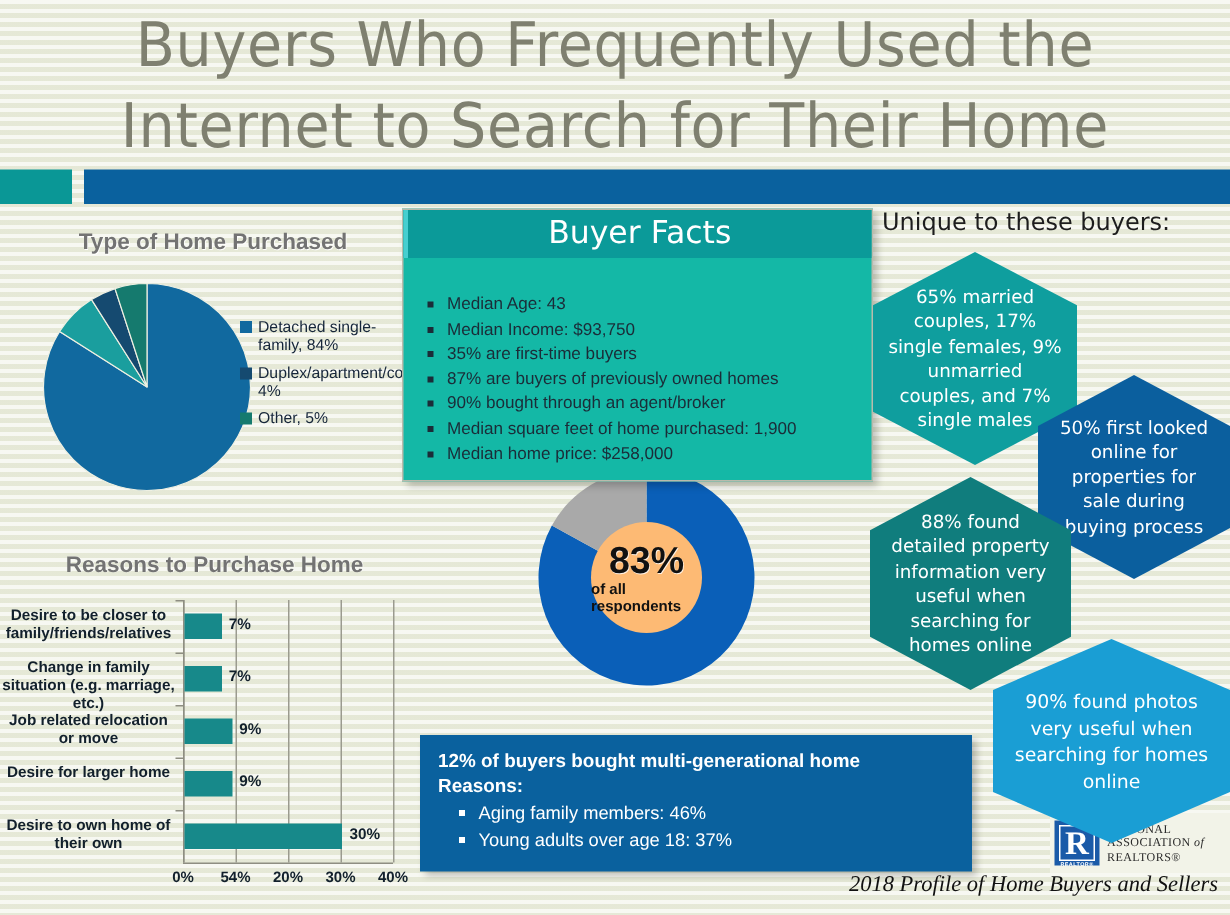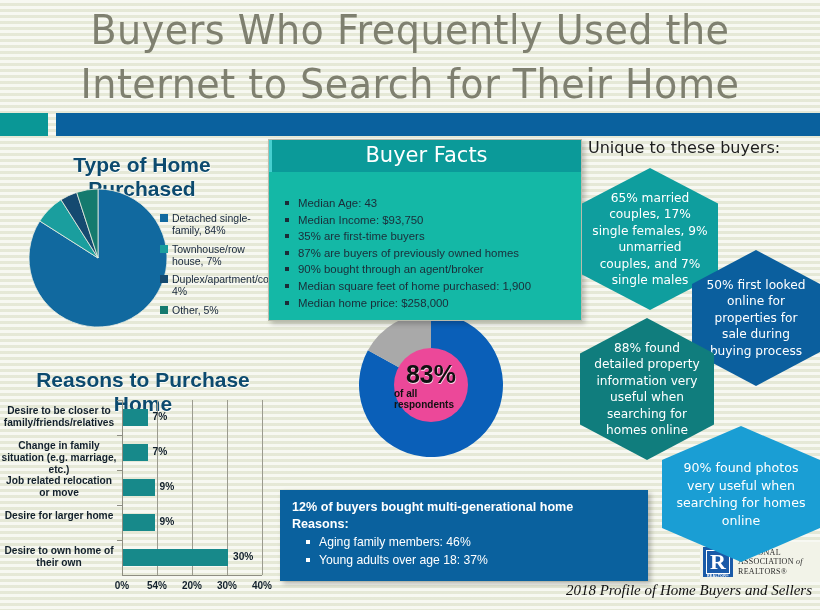--- a/index.html
+++ b/index.html
@@ -35,21 +35,21 @@
   #title .l1{padding-top:3px;}
 
   
   #ribbon{position:absolute;left:0;top:113px;width:820px;height:23px;z-index:3;}
   #ribbon .tealblk{position:absolute;left:0;top:0;width:48px;height:23px;background:#0a9796;}
   #ribbon .blueblk{position:absolute;left:56px;top:0;width:764px;height:23px;background:#0a619e;}
 
   
   .sec-head{
     font-family:"Liberation Sans", sans-serif;
-    font-weight:bold;font-size:21px;color:#0c4a6e;
+    font-weight:bold;font-size:15px;color:#737373;
     text-shadow:0.5px 0.5px 0 rgba(255,255,255,.9);
   }
 
   
   #pie-title{position:absolute;left:22px;top:153px;width:240px;text-align:center;z-index:3;}
   #pie-wrap{position:absolute;left:28px;top:188px;width:140px;height:140px;z-index:3;}
   #pie-legend{position:absolute;left:160px;top:212px;width:110px;z-index:3;
     font-size:10.5px;line-height:12.3px;color:#16263a;font-weight:normal;}
   #pie-legend .row{display:flex;gap:4px;margin-bottom:6px;align-items:flex-start;}
   #pie-legend .sw{width:8px;height:8px;flex:0 0 8px;margin-top:2px;}
@@ -74,21 +74,21 @@
   }
   #facts li:before{
     content:"";position:absolute;left:2px;top:6px;
     width:4px;height:4px;background:#1b2c38;
   }
 
   
   #donut{position:absolute;left:358px;top:312px;width:146px;height:146px;z-index:3;}
   #donut .hole{
     position:absolute;left:36px;top:36px;width:74px;height:74px;border-radius:50%;
-    background:#ec4899;display:flex;flex-direction:column;
+    background:#fdba74;display:flex;flex-direction:column;
     align-items:center;justify-content:center;
   }
   #donut .big{font-size:25px;font-weight:bold;color:#111;line-height:26px;
     text-shadow:.5px .5px 0 rgba(255,255,255,.8);}
   #donut .sub{font-size:10px;font-weight:bold;color:#111;margin-top:1px;}
 
   
   #bar-title{position:absolute;left:18px;top:368px;width:250px;text-align:center;z-index:3;}
   #bars{position:absolute;left:0px;top:400px;width:280px;height:205px;z-index:3;}
   #bars .grid{position:absolute;top:0;width:1px;height:175px;background:#9b9b8f;}
@@ -170,24 +170,20 @@
         <path d="M 70 70 L 11.741373140360949 33.02795114644925 A 69 69 0 0 1 33.0279511464492 11.741373140360977 Z" fill="#1a9e9e" stroke="#eef0e2" stroke-width="0.8"></path>
         <path d="M 70 70 L 33.0279511464492 11.741373140360977 A 69 69 0 0 1 48.67782738812862 4.377100375634413 Z" fill="#154a70" stroke="#eef0e2" stroke-width="0.8"></path>
         <path d="M 70 70 L 48.67782738812862 4.377100375634413 A 69 69 0 0 1 69.99999999999999 1 Z" fill="#157a6e" stroke="#eef0e2" stroke-width="0.8"></path>
       </g>
   </svg>
 </div>
 <div id="pie-legend">
     <div class="row">
       <span class="sw" style="background: rgb(17, 105, 159);"></span>
       <span class="tx">Detached single-family, 84%</span>
-    </div>
-    <div class="row">
-      <span class="sw" style="background: rgb(26, 158, 158);"></span>
-      <span class="tx">Townhouse/row house, 7%</span>
     </div>
     <div class="row">
       <span class="sw" style="background: rgb(21, 74, 112);"></span>
       <span class="tx">Duplex/apartment/condo, 4%</span>
     </div>
     <div class="row">
       <span class="sw" style="background: rgb(21, 122, 110);"></span>
       <span class="tx">Other, 5%</span>
     </div>
   </div>

